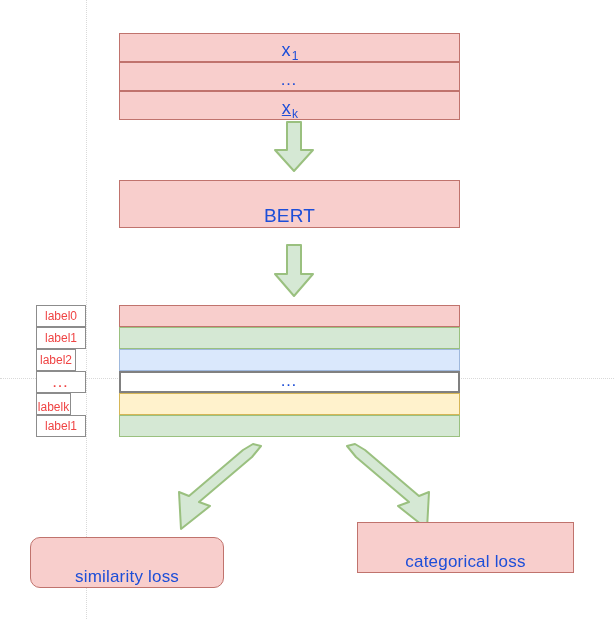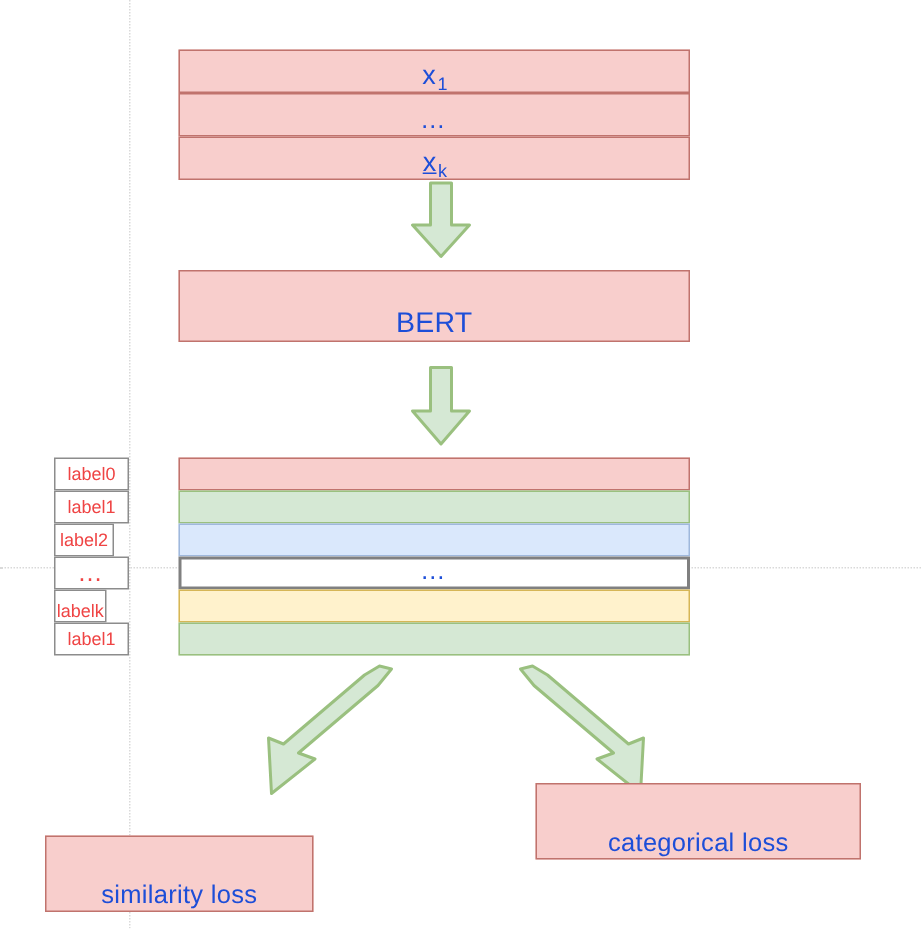--- a/index.html
+++ b/index.html
@@ -196,20 +196,20 @@
       <polygon points="93,3 84,14 31,59 42,63 13,86 11,49 21,53 75,7 85,1" fill="#d5e8d4" stroke="#9ac07f" stroke-width="2" stroke-linejoin="round"></polygon>
     </svg>
   </div>
 
   <div class="arrow" style="left:344px; top:443px;">
     <svg width="96" height="92" viewBox="0 0 96 92">
       <polygon points="3,3 12,14 65,59 54,63 83,86 85,49 75,53 21,7 11,1" fill="#d5e8d4" stroke="#9ac07f" stroke-width="2" stroke-linejoin="round"></polygon>
     </svg>
   </div>
 
-  <div class="box box-pink loss-label" style="left:30px; top:557px; width:179px; height:51px;">
+  <div class="box box-pink loss-label" style="left:30px; top:537px; width:194px; height:51px;border-radius:10px;">
     <span>similarity loss</span>
   </div>
   <div class="box box-pink loss-label" style="left:357px; top:522px; width:217px; height:51px;">
     <span>categorical loss</span>
   </div>
 
 </div>
 
 </body></html>

